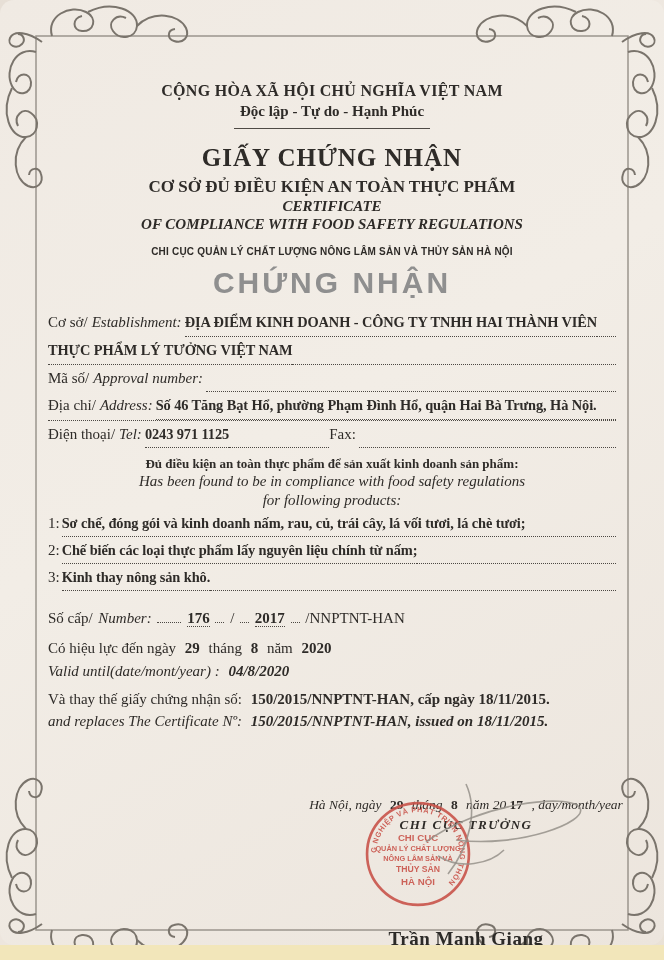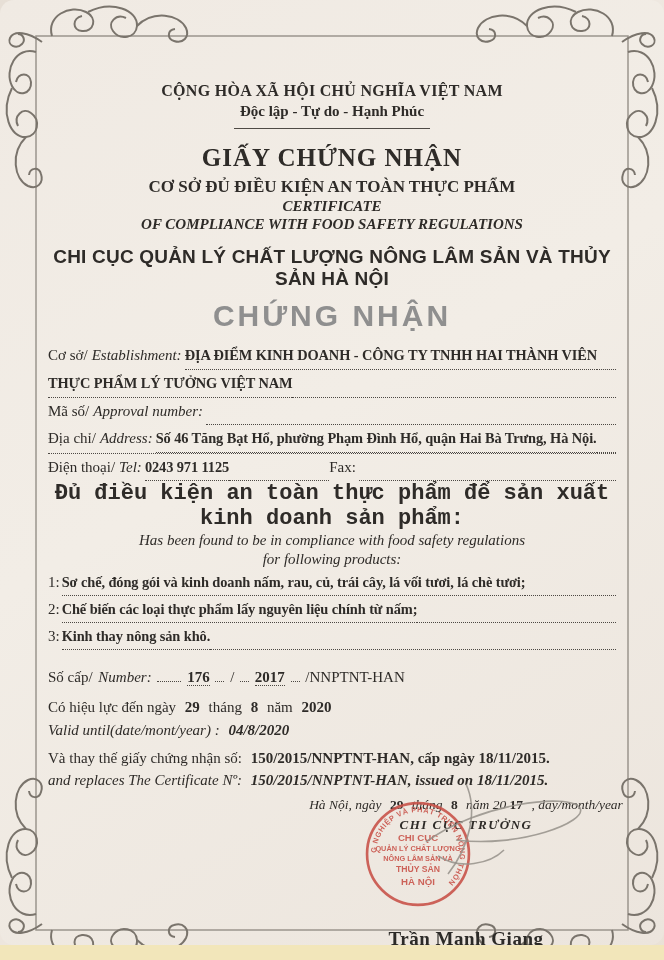--- a/index.html
+++ b/index.html
@@ -15,34 +15,34 @@
   .frame-svg{position:absolute;left:0;top:0;pointer-events:none;}
   .content{position:absolute;left:36px;top:36px;right:36px;bottom:30px;
     padding:46px 12px 0;box-sizing:border-box;}
   .c{text-align:center;}
   .nat-title{font-size:16px;font-weight:bold;letter-spacing:.3px;}
   .motto{margin-top:3px;font-size:15px;font-weight:bold;}
   .motto span{display:inline-block;border-bottom:1.3px solid #4e4a45;padding:0 6px 8px;}
   .cert-title{margin-top:15px;font-size:25px;font-weight:bold;letter-spacing:1px;}
   .cert-sub{margin-top:5px;font-size:17px;font-weight:bold;}
   .cert-en{font-size:15px;font-weight:bold;font-style:italic;line-height:18px;}
-  .authority{margin-top:13px;font-size:19px;font-weight:bold;
+  .authority{margin-top:13px;font-size:10px;font-weight:bold;
     font-family:"Liberation Sans",sans-serif;letter-spacing:.2px;}
   .big-grey{margin-top:8px;font-size:30px;font-weight:bold;color:#8f8f8f;
     font-family:"Liberation Sans",sans-serif;letter-spacing:3px;line-height:36px;}
   .frow{display:flex;align-items:baseline;font-size:15px;line-height:27px;
     white-space:nowrap;overflow:hidden;}
   .lbl{flex:0 0 auto;font-family:Liberation Serif, serif;}
   .lbl-en{flex:0 0 auto;font-style:italic;margin-left:4px;}
   .fill{flex:0 0 auto;font-weight:bold;font-size:14.4px;letter-spacing:-.1px;
     border-bottom:1.6px dotted #4c4843;margin-left:3px;}
   .lead{flex:1 1 auto;border-bottom:1.6px dotted #4c4843;align-self:stretch;min-width:0;}
   .lead.fx{flex:0 0 100px;}
   .idx{flex:0 0 auto;margin-right:2px;}
-  .sec-head{margin-top:0;font-size:22px;font-weight:bold;font-family:Liberation Mono, monospace;}
+  .sec-head{margin-top:8px;font-size:13px;font-weight:bold;}
   .it{font-size:15px;font-style:italic;line-height:19px;}
   .mix{font-size:15px;line-height:26px;}
   .mix>span{margin-right:5px;}
   .mix>span:last-child{margin-right:0;}
   .mix .b{font-weight:bold;border-bottom:1.6px dotted transparent;}
   .mix .bi{font-weight:bold;font-style:italic;}
   .mix .i{font-style:italic;}
   .mix .ng{margin-right:0;}
   .mix .dot-over{border-bottom-color:#4c4843;}
   .d{display:inline-block;width:24px;border-bottom:1.6px dotted #4c4843;height:2px;margin-right:2px;}

